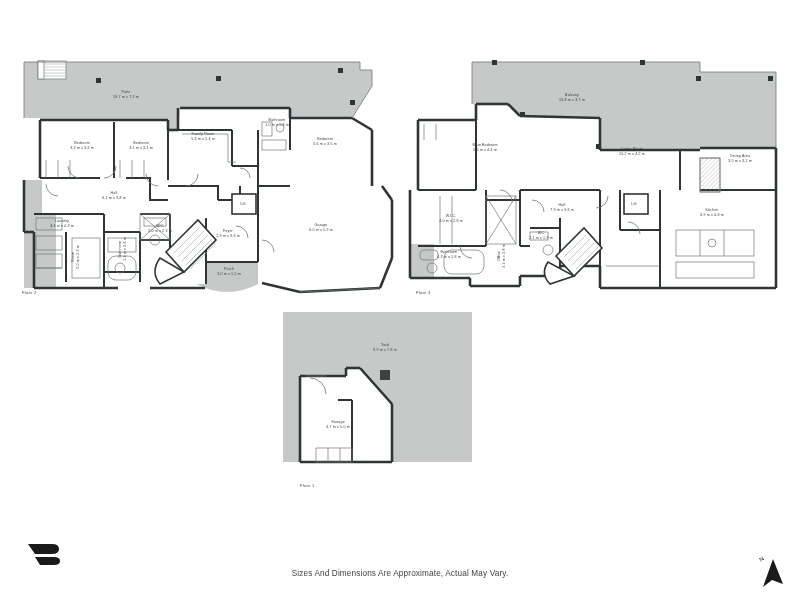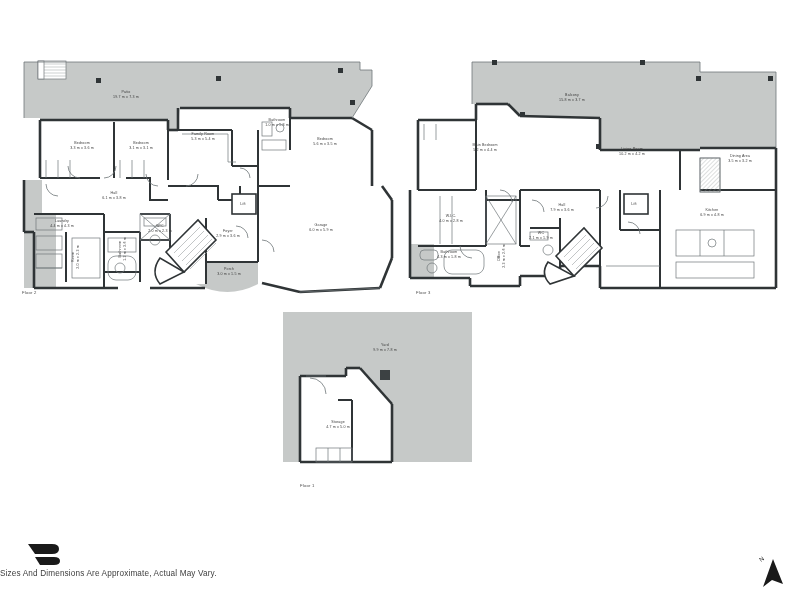--- a/index.html
+++ b/index.html
@@ -24,21 +24,21 @@
     pointer-events:none;
   }
   .lbl .nm{display:block;}
   .lbl .dim{display:block;}
   .lbl.vert{transform:translate(-50%,-50%) rotate(-90deg);}
   .floorlbl{
     position:absolute;font-size:4.2px;color:#4a4a4a;
     letter-spacing:.2px;white-space:nowrap;
   }
   .caption{
-    position:absolute;left:0;top:569px;width:800px;text-align:left;
+    position:absolute;left:0;top:569px;width:800px;text-align:center;
     font-size:8.2px;color:#404040;letter-spacing:.15px;
   }
   .logo{position:absolute;left:26px;top:538px;width:40px;height:30px;}
   .compass{position:absolute;left:757px;top:553px;width:34px;height:38px;}
 </style>
 </head>
 <body>
 
 <div class="stage">
 

